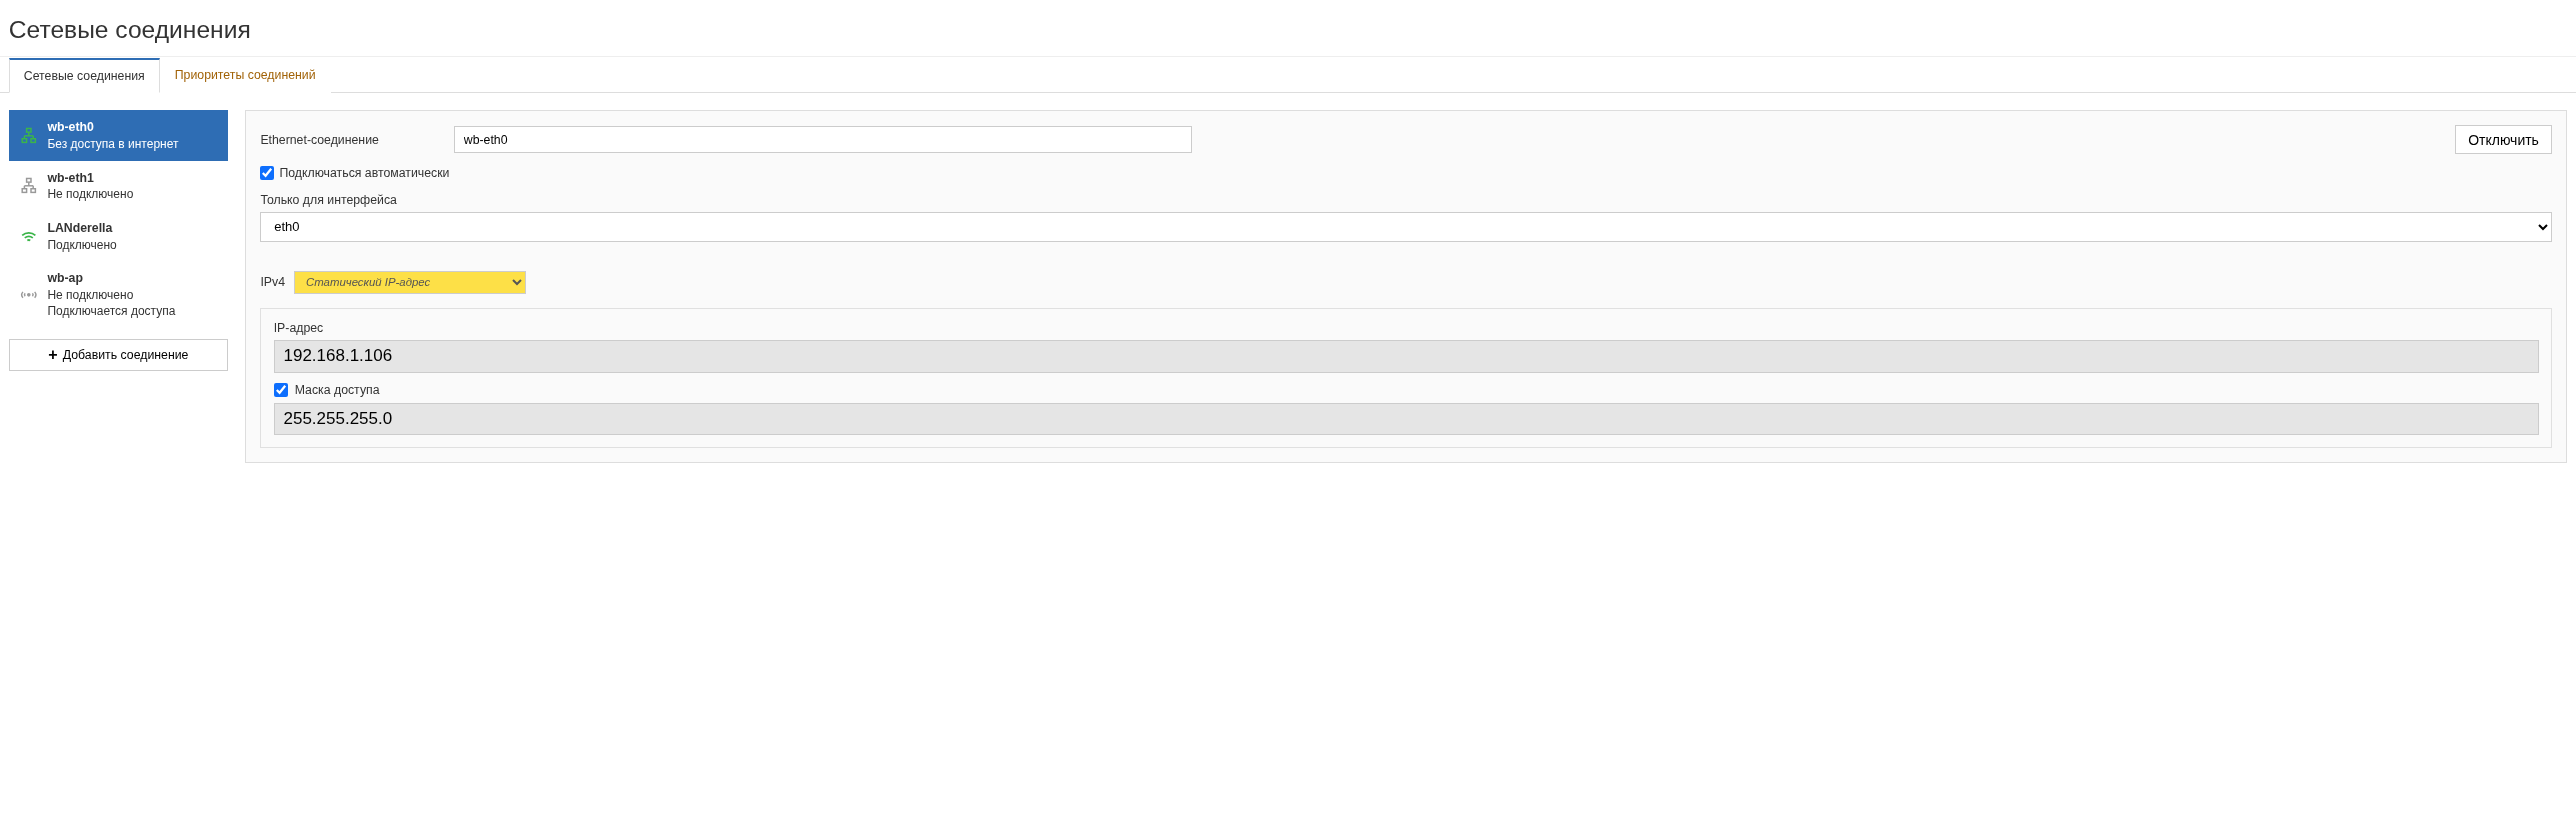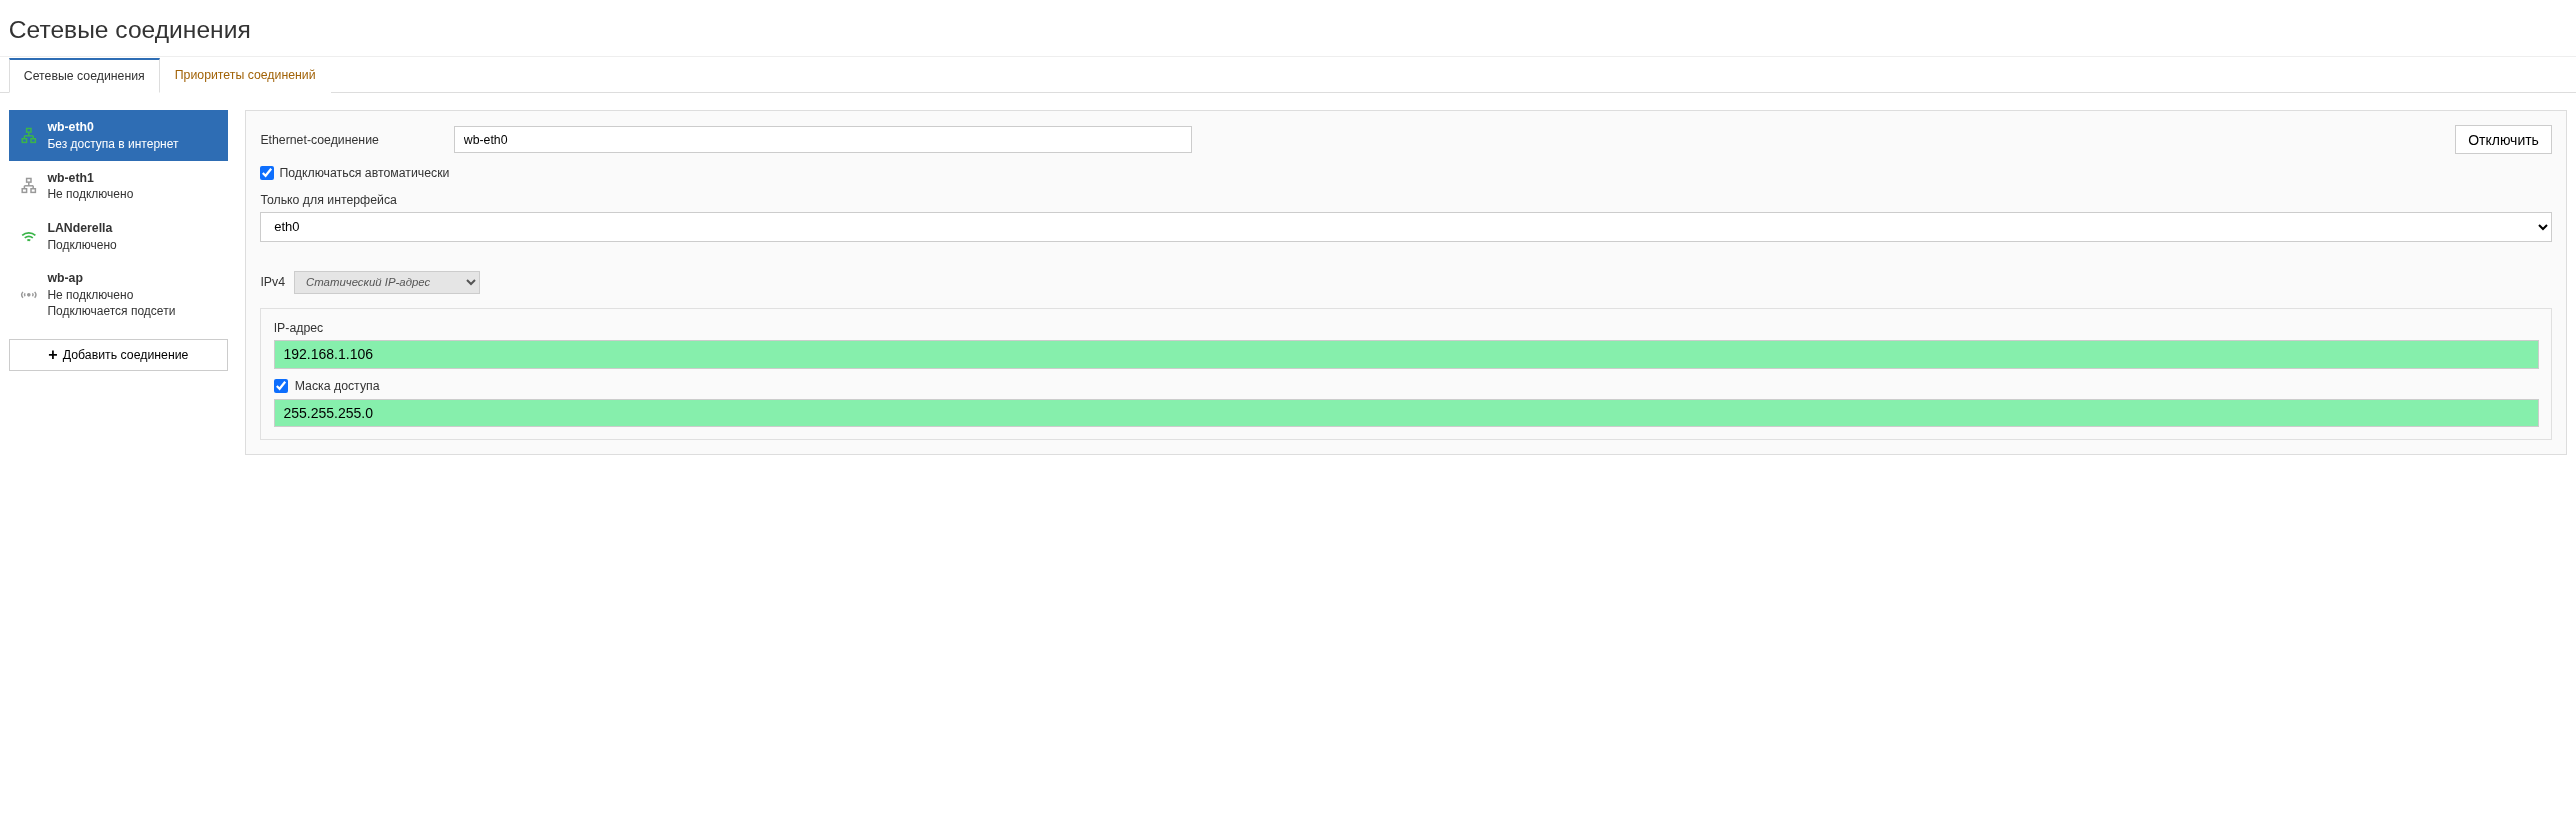--- a/index.html
+++ b/index.html
@@ -27,35 +27,35 @@
     
     .content-panel { flex: 1; border: 0.9px solid #ddd; background: #fafafa; padding: 14px; }
     
     .form-row { display: flex; align-items: center; gap: 17.6px; margin-bottom: 12.3px; }
     .form-row.top { justify-content: space-between; }
     .form-row.top .left-group { display: flex; align-items: center; gap: 17.6px; }
     .field-label { min-width: 176px; }
     
     .text-input { padding: 5.3px 8.8px; border: 0.9px solid #ccc; font-size: 12.3px; background: #fff; width: 738px; max-width: 100%; }
     .select-full { padding: 5.3px 8.8px; border: 0.9px solid #ccc; font-size: 13px; background: #fff; width: 100%; }
-    .select-small { padding: 3.5px 7px; border: 0.9px solid #ccc; font-size: 11.4px; background: #e5e5e5; font-style: italic; color: #555; width: 186px; }
+    .select-small { padding: 3.5px 7px; border: 0.9px solid #ccc; font-size: 11.4px; background: #fde047; font-style: italic; color: #555; width: 232px; }
     
     .btn-secondary { padding: 5.3px 12.3px; border: 0.9px solid #ccc; background: #fff; cursor: pointer; font-size: 14px; }
     
     .checkbox-row { display: flex; align-items: center; gap: 5px; margin-bottom: 12.3px; }
     .checkbox-row input[type="checkbox"] { width: 14px; height: 14px; accent-color: #0d6efd; }
     
     .inline-row { display: flex; align-items: center; gap: 9px; margin-bottom: 14px; }
     .inline-row .lbl { font-weight: 400; }
     
     .fieldset { border: 0.9px solid #e0e0e0; padding: 12.3px; background: #fafafa; }
     .fieldset .field-block { margin-bottom: 10.5px; }
     .fieldset .field-block:last-child { margin-bottom: 0; }
     .field-block-label { margin-bottom: 5.3px; display: flex; align-items: center; gap: 7px; }
-    .field-block input[type="text"] { width: 100%; padding: 5.3px 8.8px; border: 0.9px solid #ccc; font-size: 14px; background: #86efac; }
+    .field-block input[type="text"] { width: 100%; padding: 5.3px 8.8px; border: 0.9px solid #ccc; font-size: 17px; background: #e5e5e5; }
     
     .plus-icon { font-size: 16px; font-weight: bold; line-height: 1; }
     
     hr.divider { border: none; border-top: 0.9px solid #eee; margin: 0 0 0; }
   </style>
 </head>
 <body>
 
 <h1 class="page-title">Сетевые соединения</h1>
 <hr class="divider">
@@ -127,21 +127,21 @@
           <path d="M4 8 a6 6 0 0 0 0 8"></path>
           <path d="M7 10 a3 3 0 0 0 0 4"></path>
           <path d="M20 8 a6 6 0 0 1 0 8"></path>
           <path d="M17 10 a3 3 0 0 1 0 4"></path>
           <circle cx="12" cy="12" r="1.5" fill="#999"></circle>
         </svg>
       </span>
       <span class="text-wrap">
         <span class="item-title">wb-ap</span>
         <span class="item-status">Не подключено</span>
-        <span class="item-status">Подключается подсети</span>
+        <span class="item-status">Подключается доступа</span>
       </span>
     </div>
 
     <button class="add-btn">
       <span class="plus-icon">+</span>
       <span>Добавить соединение</span>
     </button>
   </div>
 
   <div class="content-panel">

